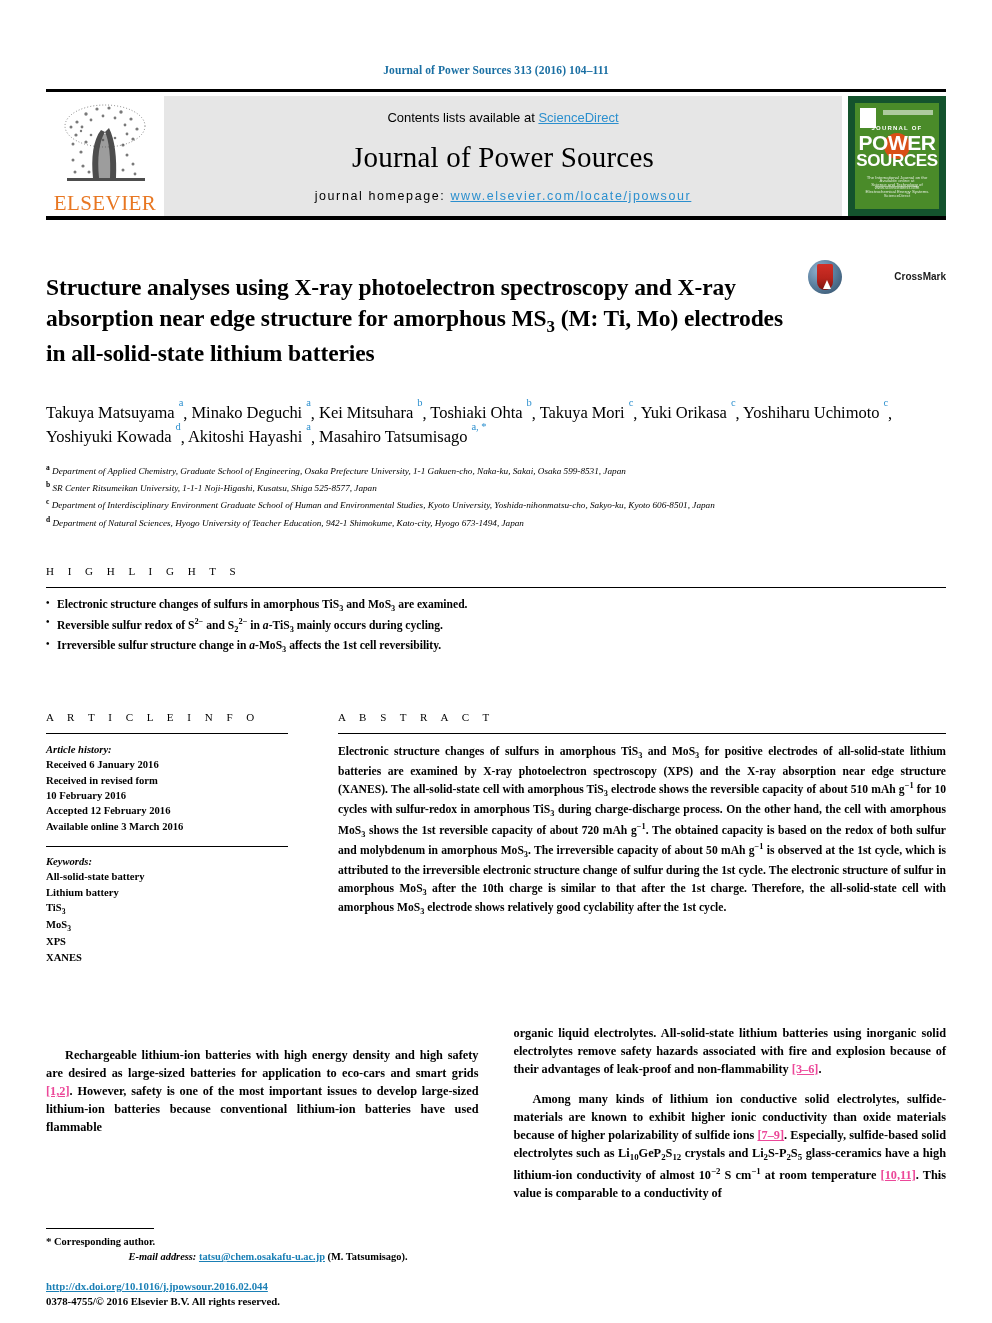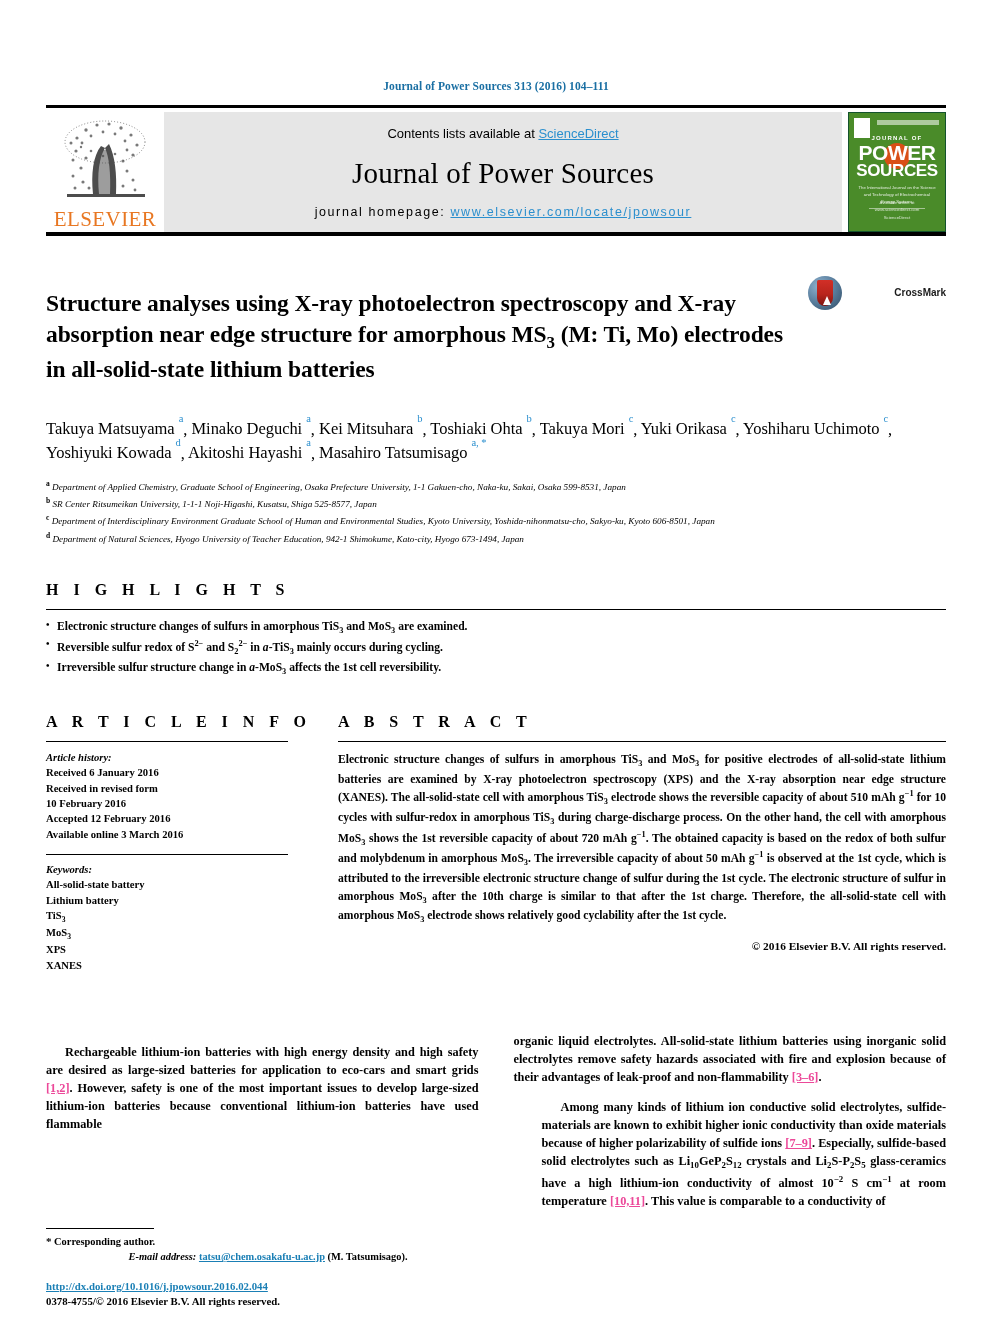--- a/index.html
+++ b/index.html
@@ -14,21 +14,21 @@
     overflow: hidden;
   }
   .page { position: relative; width: 992px; height: 1323px; padding: 0 46px; }
 
   
   .runninghead {
     text-align: center;
     color: #1a6fa3;
     font-size: 11.5px;
     font-weight: bold;
-    padding-top: 80px;
+    padding-top: 64px;
     letter-spacing: 0.1px;
   }
 
   
   .rule-thick { border-top: 3px solid #000; margin-top: 13px; }
   .rule-thick-b { border-top: 4px solid #000; margin-top: 0px; }
 
   .masthead { display: flex; align-items: stretch; height: 120px; margin-top: 4px; }
   .els-logo { width: 118px; flex: 0 0 118px; display: flex; flex-direction: column;
               align-items: center; justify-content: flex-end; padding-bottom: 2px; }
@@ -38,21 +38,21 @@
 
   .ms-center { flex: 1 1 auto; background: #e6e6e6; margin-left: 0; margin-right: 6px;
                display: flex; flex-direction: column; align-items: center;
                justify-content: space-between; padding: 14px 0 13px 0; }
   .contents-line { font-family: "Liberation Sans", sans-serif; font-size: 13px; color:#000; }
   .contents-line .sd { color: #2b8fce; }
   .jtitle { font-family: "Liberation Serif", serif; font-size: 29px; letter-spacing: 0.2px; }
   .homepage { font-family: "Liberation Sans", sans-serif; font-size: 12.5px; letter-spacing: 1.6px; }
   .homepage .url { color: #2b8fce; }
 
-  .cover { width: 98px; flex: 0 0 98px; border: 1px solid #14532d; background: #4a8b29;
+  .cover { width: 98px; flex: 0 0 98px; border: 7px solid #14532d; background: #4a8b29;
            position: relative; overflow: hidden; }
   .cover .cv-badge { position:absolute; top:5px; left:5px; width:16px; height:20px;
            background: #fff; }
   .cover .cv-top { position:absolute; top:7px; left: 28px; right: 6px; height: 5px;
            background: rgba(255,255,255,0.55); }
   .cover .cv-jof { position:absolute; top: 22px; left:0; right:0; text-align:center;
            color:#fff; font-size: 6px; letter-spacing: 1.2px;
            font-family:"Liberation Sans", sans-serif; font-weight: bold;}
   .cover .cv-power { position:absolute; top: 29px; left:0; right:0; text-align:center;
            font-family:"Liberation Sans", sans-serif; font-weight:bold; font-size: 21px;
@@ -89,22 +89,22 @@
   .cm-text { font-family:"Liberation Sans", sans-serif; font-size: 10px; font-weight: bold;
              color:#1a1a1a; padding-top: 11px; margin-left: 48px; }
 
   .authors { font-size: 16.5px; line-height: 1.45; margin-top: 16px; letter-spacing: -0.05px; }
   .authors sup { color: #2b8fce; font-size: 10.5px; top: -0.55em; position: relative; }
 
   .affils { margin-top: 13px; font-size: 9.2px; font-style: italic; line-height: 1.52; }
   .affils sup { font-style: normal; font-weight: bold; font-size: 7.5px; }
 
   
-  .sec-label { font-family:"Liberation Serif", serif; font-weight: bold; font-size: 16px;
-               letter-spacing: 5.5px; }
+  .sec-label { font-family:"Liberation Serif", serif; font-weight: normal; font-size: 11px;
+               letter-spacing: 5.5px; margin-top: 20px; }
 
   .highlights { margin-top: 34px; }
   .hl-rule { border-top: 1.4px solid #000; margin-top: 10px; }
   .hl-list { margin-top: 8px; font-size: 11.6px; line-height: 1.62; font-weight: bold; }
   .hl-list li { list-style: none; position: relative; padding-left: 11px; }
   .hl-list li::before { content:"\2022"; position:absolute; left: 0; top: -1px; font-size: 10px; }
   ul { margin: 0; padding: 0; }
 
   
   .infoblock { display:flex; margin-top: 34px; gap: 0; }
@@ -118,22 +118,22 @@
 
   .abs-text { font-size: 11.6px; line-height: 1.5; text-align: justify; font-weight: bold;
               margin-top: 9px; }
   .copyline { text-align: right; font-size: 11.4px; font-weight: bold; margin-top: 13px; }
 
   
   .body2 { display:flex; gap: 35px; margin-top: 60px; }
   .bcol { flex: 1 1 0; }
   .h2 { font-size: 12.4px; font-weight: bold; letter-spacing: 0.1px; }
   .para { font-size: 12.3px; line-height: 1.46; text-align: justify; font-weight: bold;
-          text-indent: 19px; margin-top: 11px; }
-  .para.cont { text-indent: 19px; margin-top: 0; margin-left: 28px; }
+          text-indent: 19px; margin-top: 22px; }
+  .para.cont { text-indent: 19px; margin-top: 0; }
   .ref { color: #ec4899; }
 
   
   .footnote { position: absolute; left: 46px; bottom: 58px; width: 430px; }
   .fn-rule { border-top: 1px solid #000; width: 108px; margin-bottom: 4px; }
   .fn-line { font-size: 10.4px; font-weight: bold; line-height: 1.5; }
   .fn-line .star { font-size: 11px; }
   .fn-email { padding-left: 14px; font-size: 10.4px; line-height:1.5;text-align:center; }
   .fn-email i { font-weight: bold; }
   .fn-email .mail { color: #1a7fb5; font-weight: bold; }
@@ -282,21 +282,20 @@
         <div>MoS<sub>3</sub></div>
         <div>XPS</div>
         <div>XANES</div>
       </div>
     </div>
 
     <div class="col-abs">
       <div class="sec-label">A B S T R A C T</div>
       <div class="blk-rule"></div>
       <div class="abs-text">Electronic structure changes of sulfurs in amorphous TiS<sub>3</sub> and MoS<sub>3</sub> for positive electrodes of all-solid-state lithium batteries are examined by X-ray photoelectron spectroscopy (XPS) and the X-ray absorption near edge structure (XANES). The all-solid-state cell with amorphous TiS<sub>3</sub> electrode shows the reversible capacity of about 510 mAh g<sup class="num">−1</sup> for 10 cycles with sulfur-redox in amorphous TiS<sub>3</sub> during charge-discharge process. On the other hand, the cell with amorphous MoS<sub>3</sub> shows the 1st reversible capacity of about 720 mAh g<sup class="num">−1</sup>. The obtained capacity is based on the redox of both sulfur and molybdenum in amorphous MoS<sub>3</sub>. The irreversible capacity of about 50 mAh g<sup class="num">−1</sup> is observed at the 1st cycle, which is attributed to the irreversible electronic structure change of sulfur during the 1st cycle. The electronic structure of sulfur in amorphous MoS<sub>3</sub> after the 10th charge is similar to that after the 1st charge. Therefore, the all-solid-state cell with amorphous MoS<sub>3</sub> electrode shows relatively good cyclability after the 1st cycle.</div>
-      <div class="copyline">© 2016 Elsevier B.V. All rights reserved.</div>
     </div>
 
   </div>
 
   <div class="body2">
 
     <div class="bcol">
       <p class="para">Rechargeable lithium-ion batteries with high energy density and high safety are desired as large-sized batteries for application to eco-cars and smart grids <a class="ref" href="#">[1,2]</a>. However, safety is one of the most important issues to develop large-sized lithium-ion batteries because conventional lithium-ion batteries have used flammable</p>
     </div>
 

